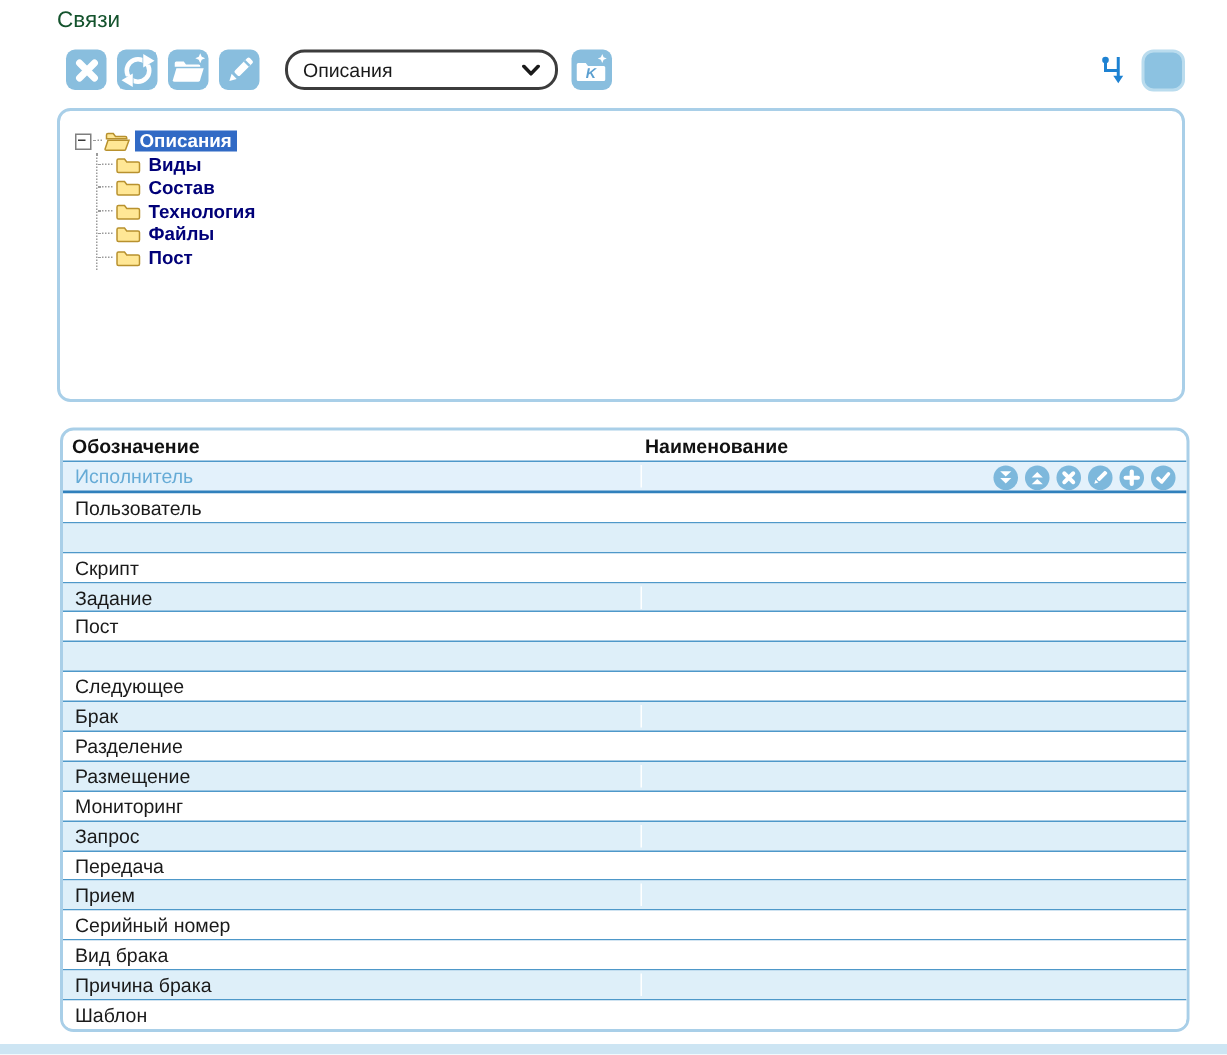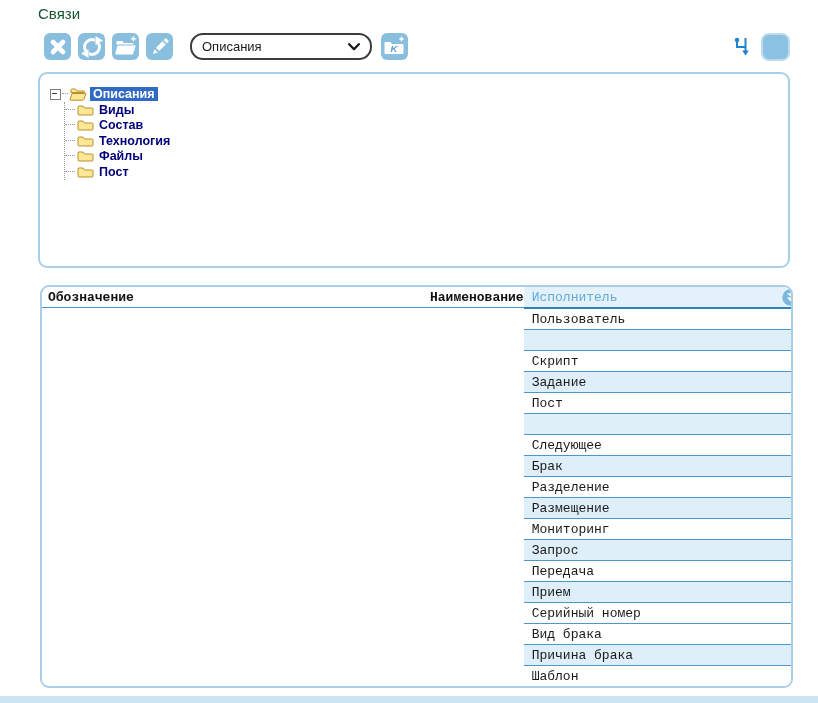--- a/index.html
+++ b/index.html
@@ -31,21 +31,21 @@
   .tree-folder{flex:0 0 auto;margin-right:3px;}
   .root-label{background:#316ac5;color:#ffffff;padding:0 3px;cursor:pointer;}
   .tree-children{margin-left:14px;border-left:1px dotted #9b9b9b;}
   .tree-child{display:flex;align-items:center;height:15.5px;cursor:pointer;}
   .tree-child::before{content:"";width:10px;height:1px;border-top:1px dotted #9b9b9b;margin-right:2px;}
   .child-label{color:#000078;padding:0 2px;}
 
   
   .table-panel{position:absolute;left:40px;top:285px;width:749px;height:399px;
                border:2px solid #a9cfe8;border-radius:9px;background:#fff;
-               display:flex;flex-direction:row;overflow:hidden;font-family:Liberation Mono, monospace;}
+               display:flex;flex-direction:column;overflow:hidden;}
   .thead{height:20px;flex:0 0 auto;display:flex;align-items:center;font-size:13px;
          font-weight:bold;color:#111;border-bottom:1px solid #4e98c9;}
   .th1{width:378px;padding-left:6px;}
   .th2{flex:1;padding-left:4px;}
   .rows{flex:1;display:flex;flex-direction:column;position:relative;}
   .row{flex:1;display:flex;align-items:center;border-bottom:1px solid #4e98c9;
        font-size:13px;color:#1a1a1a;background:#fff;cursor:default;}
   .row.alt{background:#deeff9;}
   .row:last-child{border-bottom:none;}
   .row .c1{width:377px;display:flex;align-items:center;padding-left:8px;

